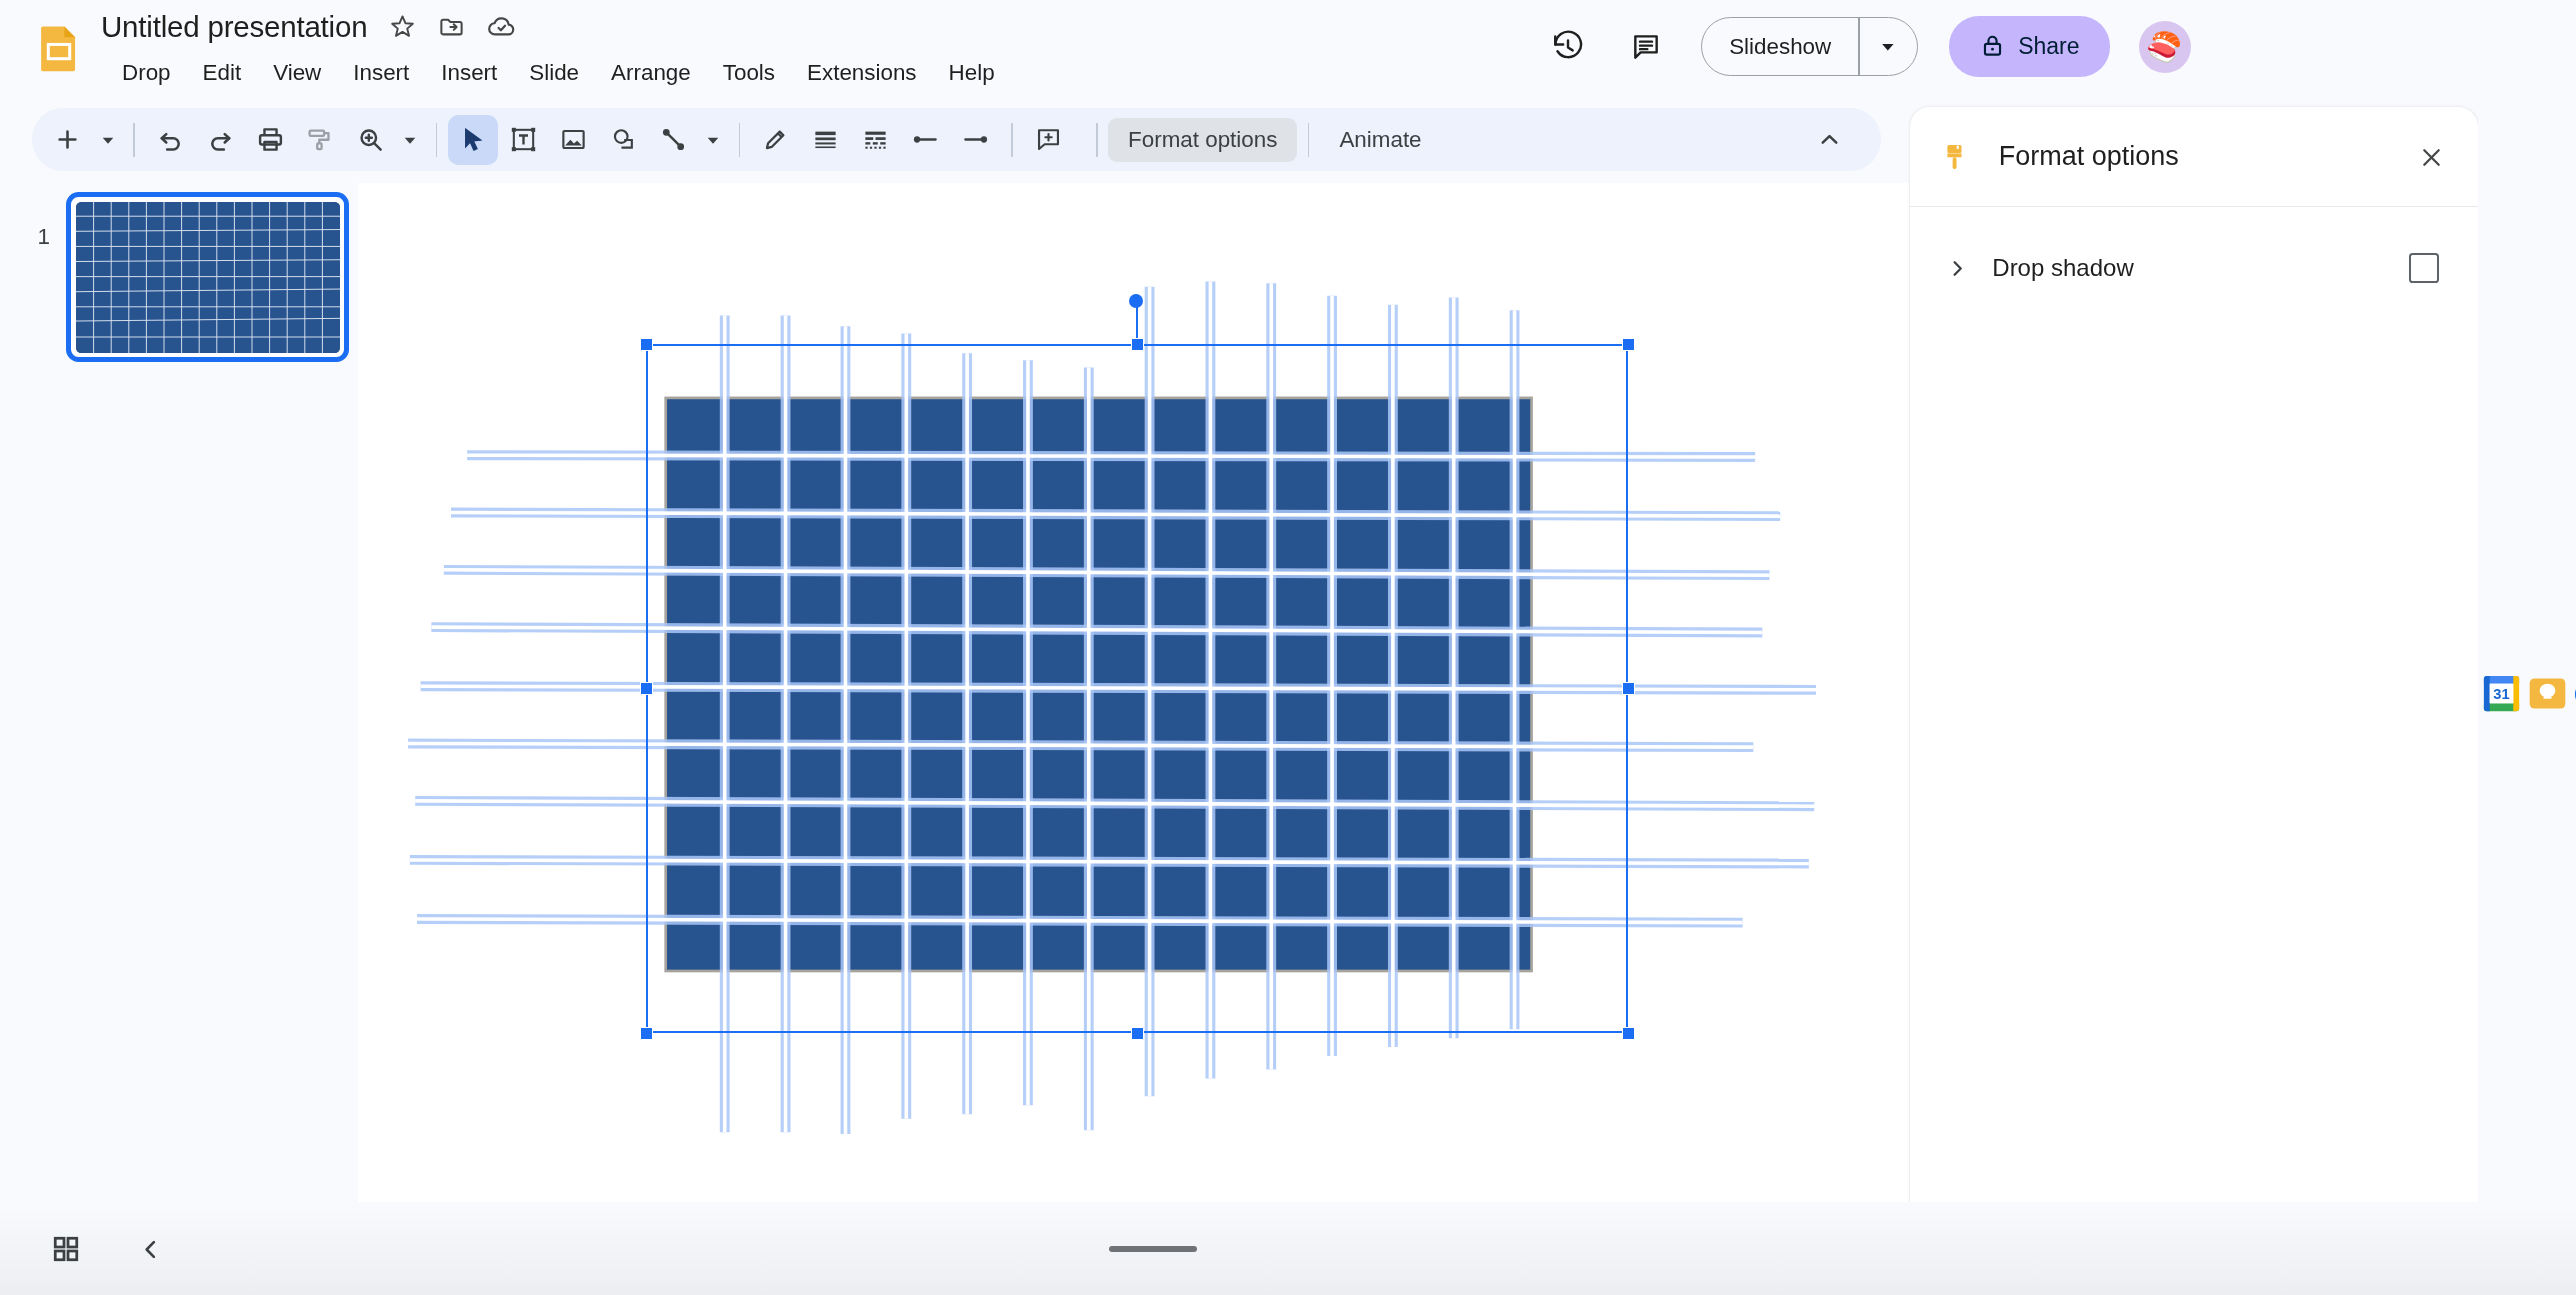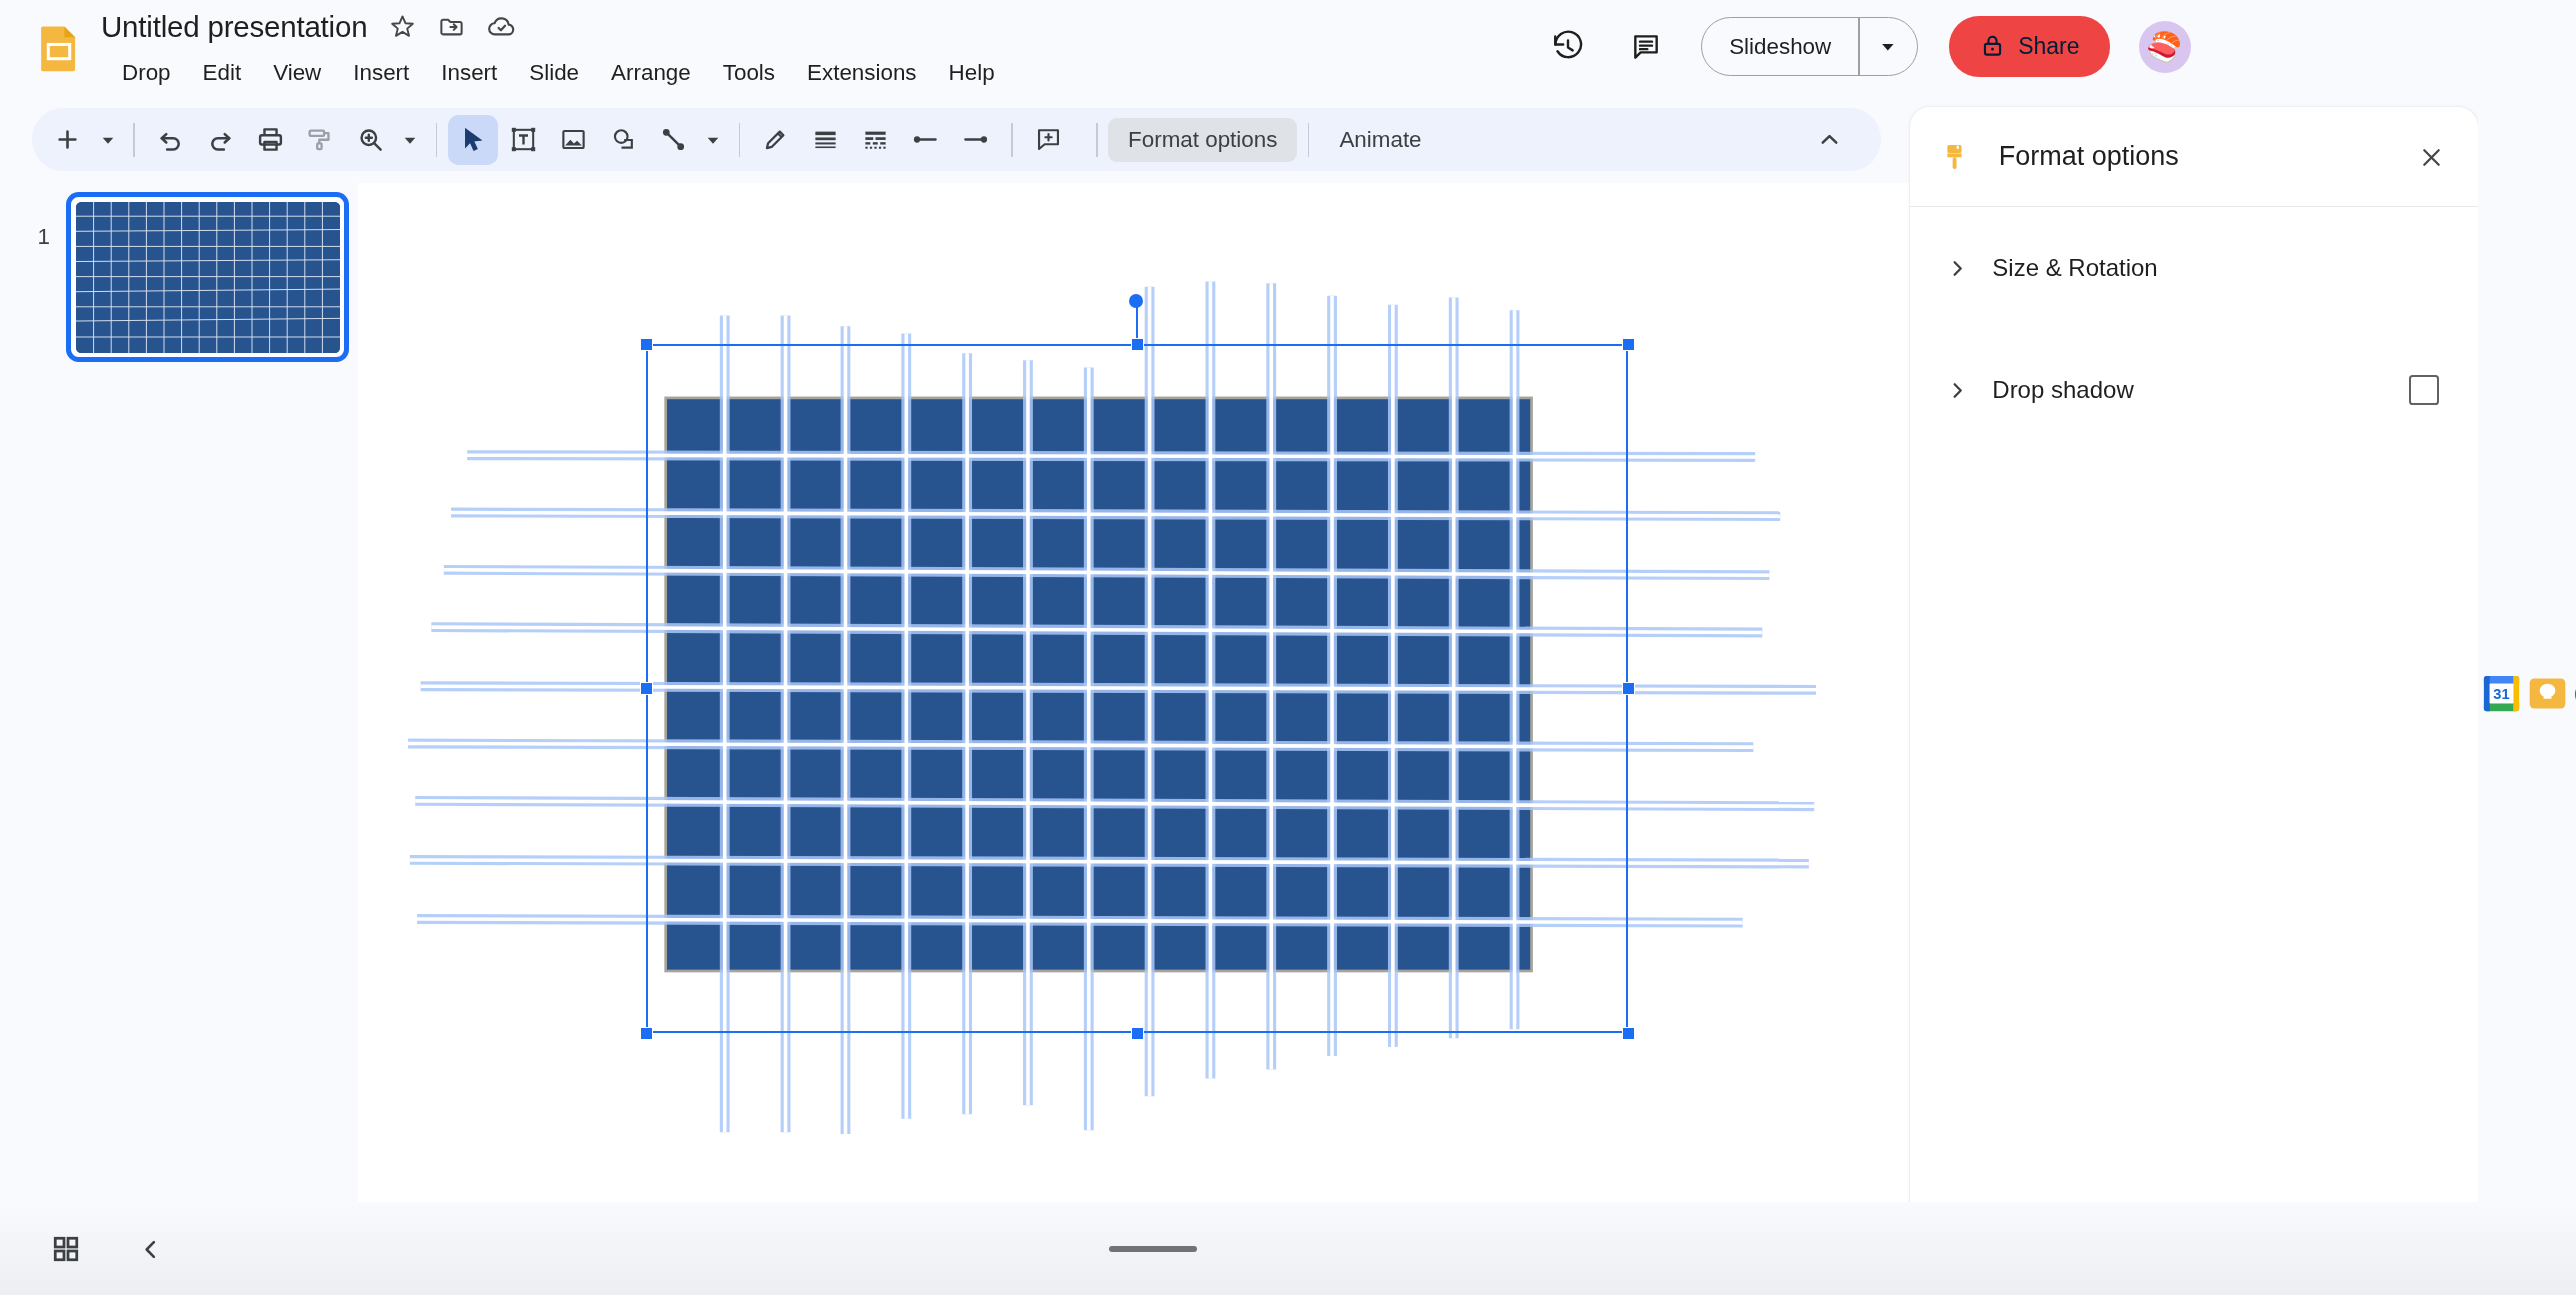--- a/index.html
+++ b/index.html
@@ -21,21 +21,21 @@
   .title-icon { width: 30px; height: 30px; display: flex; align-items: center; justify-content: center; color: #444746; cursor: pointer; }
   .menubar { position: absolute; left: 106px; top: 54px; display: flex; gap: 0px; }
   .menu-item { font-size: 22.4px; color: #1f1f1f; padding: 3.6px 16px; border-radius: 5.4px; cursor: pointer; line-height: 30px; white-space: nowrap; }
 
   .topright { position: absolute; right: 21.5px; top: 0px; height: 93px; display: flex; align-items: center; gap: 4px; }
   .tr-icon { width: 63px; height: 63px; display: flex; align-items: center; justify-content: center; color: #1f1f1f; cursor: pointer; border-radius: 50%; margin: 0 5.4px;}
   .slideshow-btn { display: flex; align-items: center; height: 59px; border: 1.4px solid #9aa0a6; border-radius: 29.5px; margin-left: 14.3px; overflow: hidden; background: transparent; cursor: pointer; }
   .slideshow-label { padding: 0 27px; font-size: 22.4px; color: #1f1f1f; line-height: 57px; }
   .slideshow-div { width: 1.4px; height: 59px; background: #9aa0a6; }
   .slideshow-caret { width: 57px; display:flex; align-items:center; justify-content:center; color:#1f1f1f; }
-  .share-btn { display: flex; align-items: center; gap: 12.5px; height: 61px; padding: 15px 30px; background: #ef4444; border-radius: 30px; margin-left: 27px; cursor: pointer; }
+  .share-btn { display: flex; align-items: center; gap: 12.5px; height: 61px; padding: 15px 30px; background: #c4b5fd; border-radius: 30px; margin-left: 27px; cursor: pointer; }
   .share-label { font-size: 23px; color: #001d35; }
   .avatar { width: 52px; height: 52px; border-radius: 50%; margin-left: 25px; background: #d9c6f0; display: flex; align-items: center; justify-content: center; font-size: 29px; cursor: pointer; overflow:hidden;}
 
   
   .toolbar { position: absolute; left: 32px; top: 108px; width: 1849px; height: 63px; background: #edf2fc; border-radius: 31px; display: flex; align-items: center; padding: 0 10.7px; }
   .tb-btn { width: 50px; height: 50px; border-radius: 50%; display: flex; align-items: center; justify-content: center; color: #3c4043; cursor: pointer; flex: none; }
   .tb-btn.active { background: #c9d9f7; border-radius: 10.7px; }
   .tb-caret { width: 30px; height: 50px; display: flex; align-items: center; justify-content: center; color: #3c4043; cursor: pointer; flex: none;}
   .tb-sep { width: 1.3px; height: 34px; background: #c4cbd8; margin: 0 10.7px; flex: none;}
   .tb-text { font-size: 22.4px; color: #3c4043; padding: 9px 19.7px; border-radius: 9px; cursor: pointer; white-space: nowrap; flex:none;}
@@ -459,28 +459,20 @@
         </svg>
       </div>
       <div class="sp-title">Format options</div>
       <div class="sp-close">
         <svg width="27" height="27" viewBox="0 0 24 24" stroke="#444746" stroke-width="2" stroke-linecap="round">
             <path d="M5.6 5.6l12.8 12.8M18.4 5.6L5.6 18.4"></path>
           </svg>
       </div>
     </div>
 
-    <div class="sp-row">
-      <div class="sp-chev">
-        <svg width="23" height="23" viewBox="0 0 24 24" fill="none" stroke="#3c4043" stroke-width="2.4" stroke-linecap="round" stroke-linejoin="round">
-            <path d="M9 5.5l6.4 6.5L9 18.5"></path>
-          </svg>
-      </div>
-      <div class="sp-label">Size &amp; Rotation</div>
-    </div>
 
 
     <div class="sp-row">
       <div class="sp-chev">
         <svg width="23" height="23" viewBox="0 0 24 24" fill="none" stroke="#3c4043" stroke-width="2.4" stroke-linecap="round" stroke-linejoin="round">
             <path d="M9 5.5l6.4 6.5L9 18.5"></path>
           </svg>
       </div>
       <div class="sp-label">Drop shadow</div>
       <div class="sp-check"></div>

